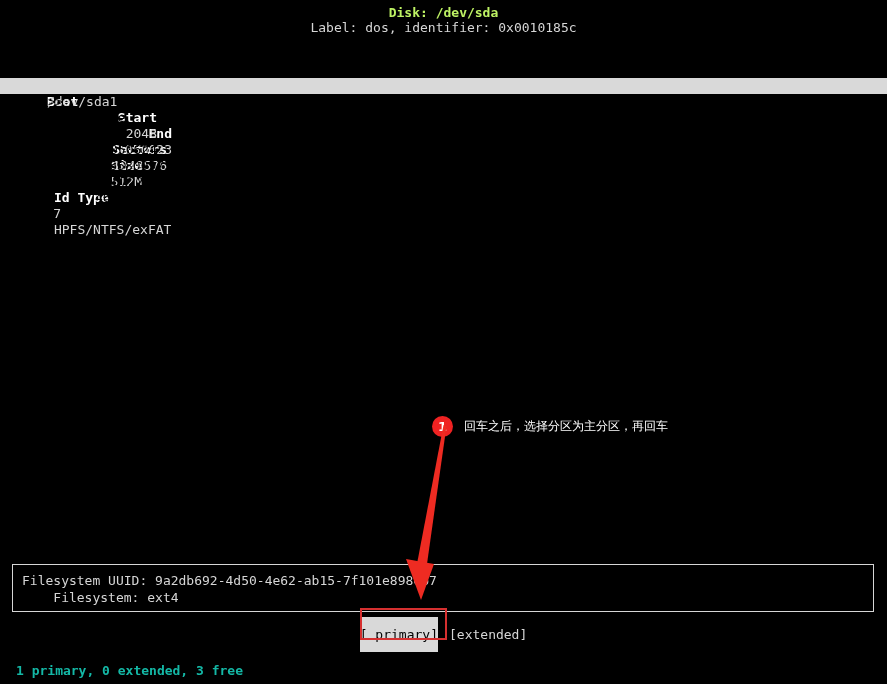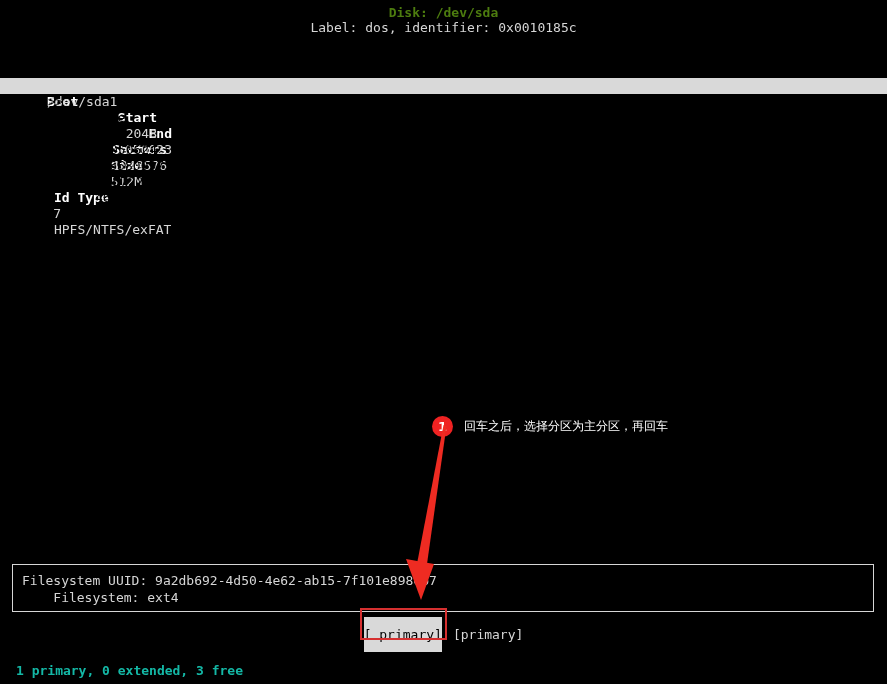--- a/index.html
+++ b/index.html
@@ -33,21 +33,21 @@
     text-align: center;
     padding-top: 5px;
   }
   .disk-header .line {
     display: block;
     white-space: pre;
     height: 15px;
   }
   .disk-title {
     font-weight: bold;
-    color: #4d7c0f;
+    color: #bef264;
   }
 
   
   .part-table {
     margin-top: 11px;
     width: 100%;
   }
   .ptrow {
     display: block;
     white-space: pre;
@@ -230,21 +230,21 @@
       <span class="cell c-type"></span>
     </div>
 
   </div>
 
   <div class="fs-box">
     <span class="line">Filesystem UUID: 9a2db692-4d50-4e62-ab15-7f101e8980b7</span>
     <span class="line">    Filesystem: ext4</span>
   </div>
 
-  <div class="choice-row"><span class="choice selected">[ primary]</span><span class="choice-gap"> </span><span class="choice unselected">[primary]</span></div>
+  <div class="choice-row"><span class="choice selected">[ primary]</span><span class="choice-gap"> </span><span class="choice unselected">[extended]</span></div>
 
   <div class="status-line">1 primary, 0 extended, 3 free</div>
 
 </div>
 
 <div id="annotations">
 
   <div class="badge">1</div>
 
   <div class="anno-text">回车之后，选择分区为主分区，再回车</div>

